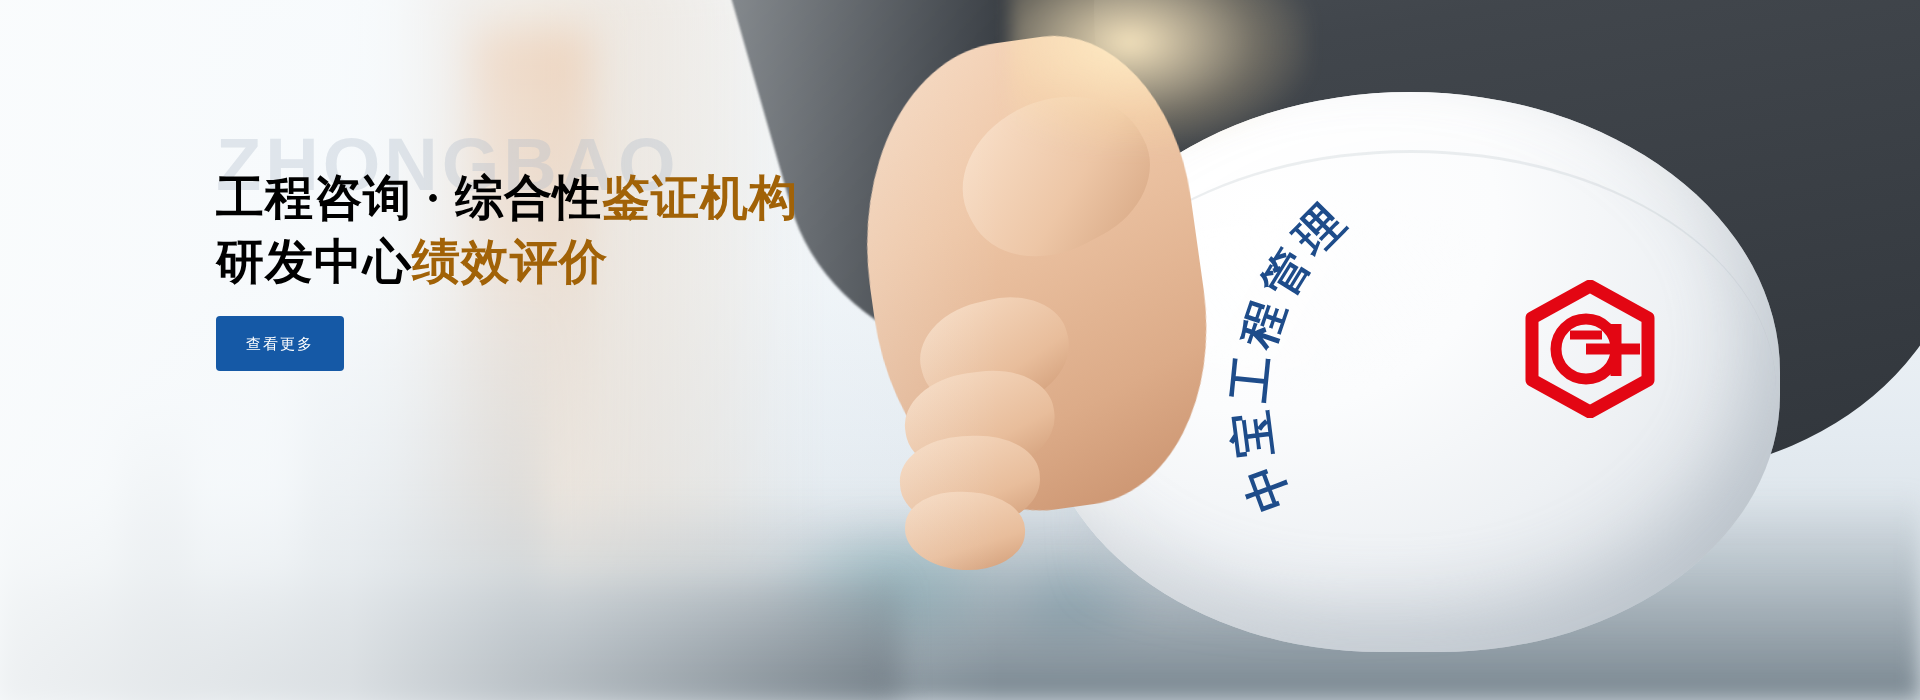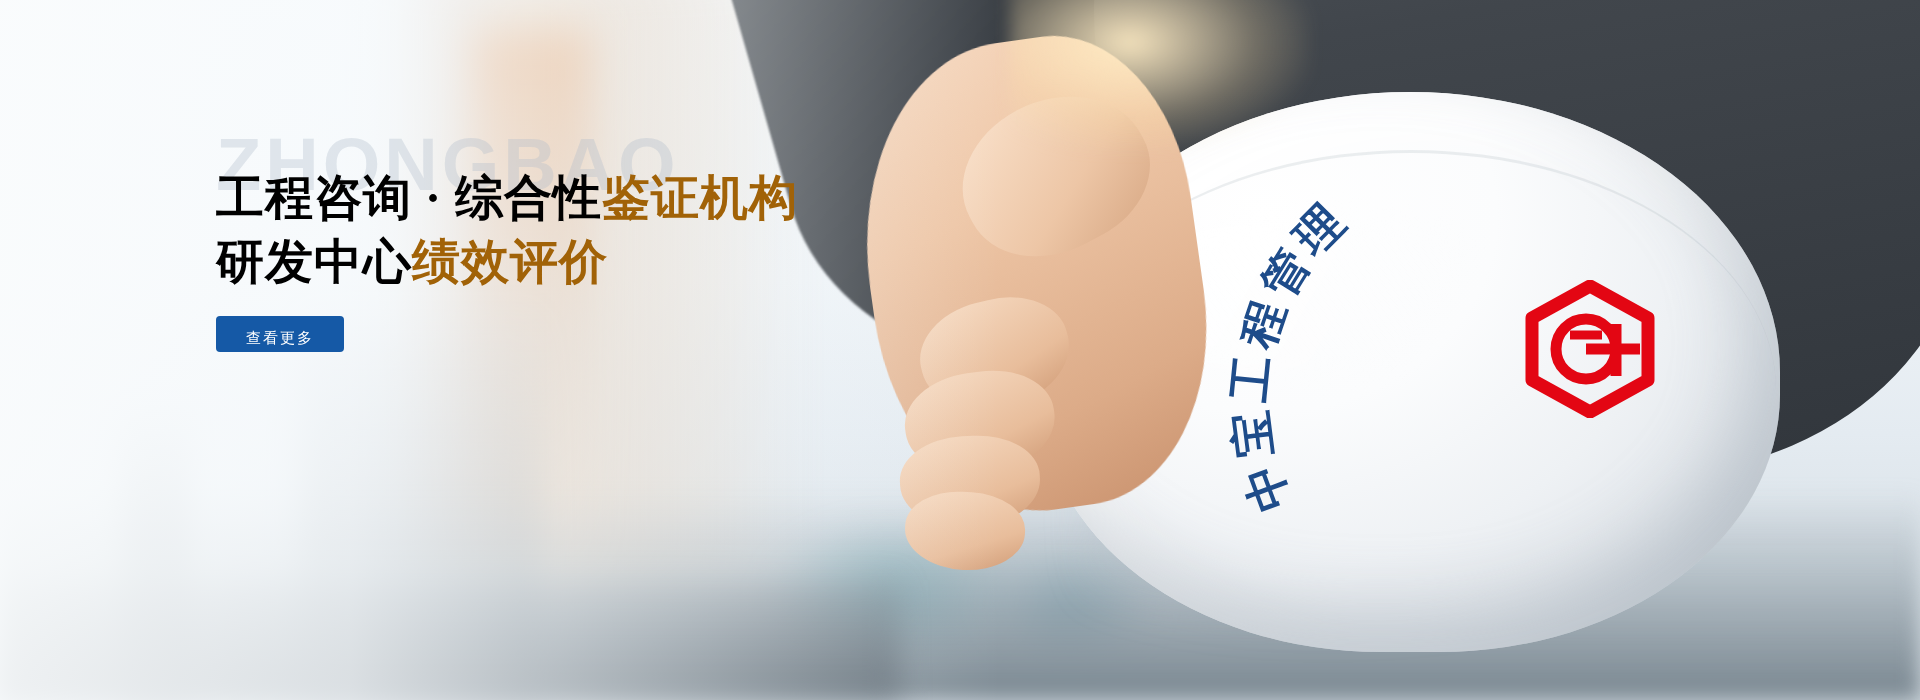--- a/index.html
+++ b/index.html
@@ -189,21 +189,21 @@
     line-height:46px;
     color:#2b2b2b;
     letter-spacing:.4px;
   }
   .desc-line { white-space:nowrap; }
 
   .cta {
     display:inline-block;
     margin-top:22px;
     padding:0 30px;
-    height:36px;
+    height:55px;
     line-height:44px;
     background:#1559a6;
     color:#fff;
     font-size:15px;
     letter-spacing:2px;
     border:none;
     border-radius:4px;
     cursor:pointer;
     text-align:center;
   }

